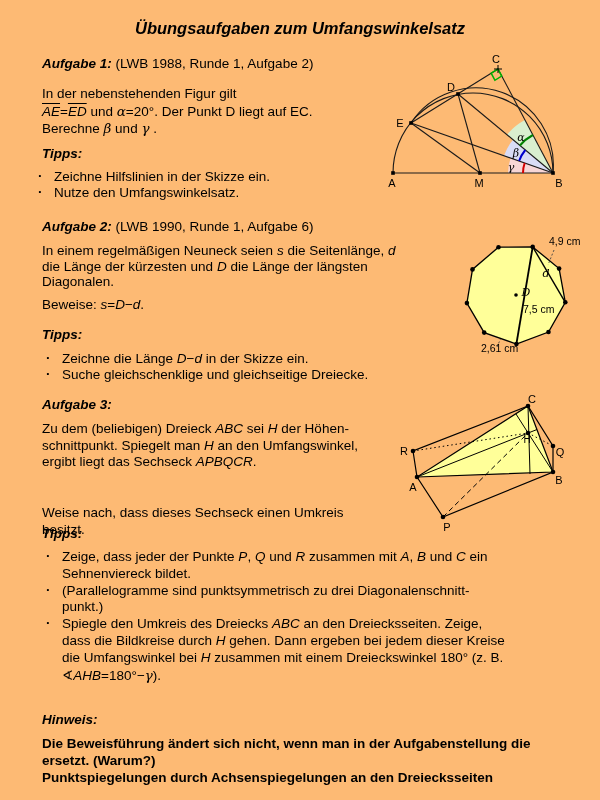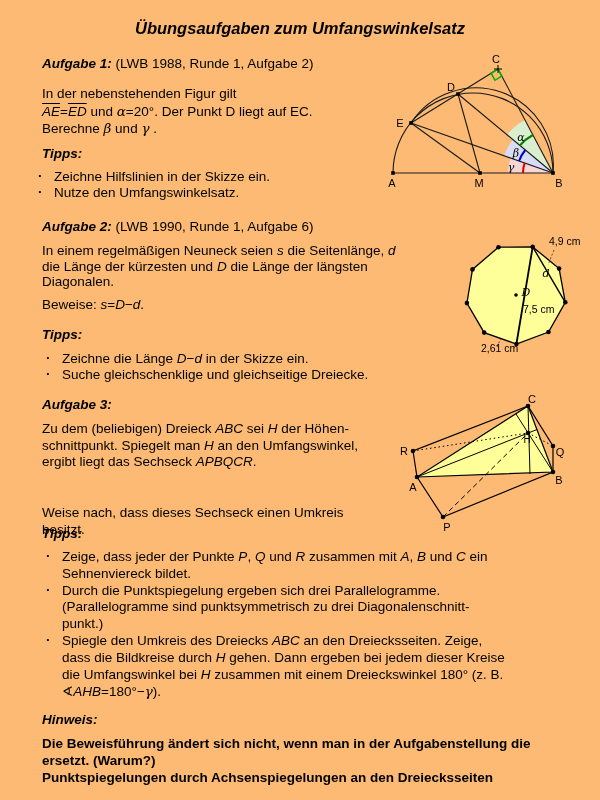--- a/index.html
+++ b/index.html
@@ -98,21 +98,20 @@
     <div class="line">Weise nach, dass dieses Sechseck einen Umkreis</div>
     <div class="line">besitzt.</div>
   </div>
   <div class="abs bihead" id="a3th">Tipps:</div>
   <div class="abs" id="a3list">
     <div class="li">
       <div class="line"><span>Zeige, dass jeder der Punkte </span><span class="seg-i">P</span><span>, </span><span class="seg-i">Q</span><span> und </span><span class="seg-i">R</span><span> zusammen mit </span><span class="seg-i">A</span><span>, </span><span class="seg-i">B</span><span> und </span><span class="seg-i">C</span><span> ein</span></div>
       <div class="line">Sehnenviereck bildet.</div>
     </div>
     <div class="li">
-      <div class="line">Durch die Punktspiegelung ergeben sich drei Parallelogramme.</div>
       <div class="line">(Parallelogramme sind punktsymmetrisch zu drei Diagonalenschnitt-</div>
       <div class="line">punkt.)</div>
     </div>
     <div class="li">
       <div class="line"><span>Spiegle den Umkreis des Dreiecks </span><span class="seg-i">ABC</span><span> an den Dreiecksseiten. Zeige,</span></div>
       <div class="line"><span>dass die Bildkreise durch </span><span class="seg-i">H</span><span> gehen. Dann ergeben bei jedem dieser Kreise</span></div>
       <div class="line"><span>die Umfangswinkel bei </span><span class="seg-i">H</span><span> zusammen mit einem Dreieckswinkel 180° (z. B.</span></div>
       <div class="line"><span>∢</span><span class="seg-i">AHB</span><span>=180°−</span><span class="seg-g">γ</span><span>).</span></div>
     </div>
   </div>

